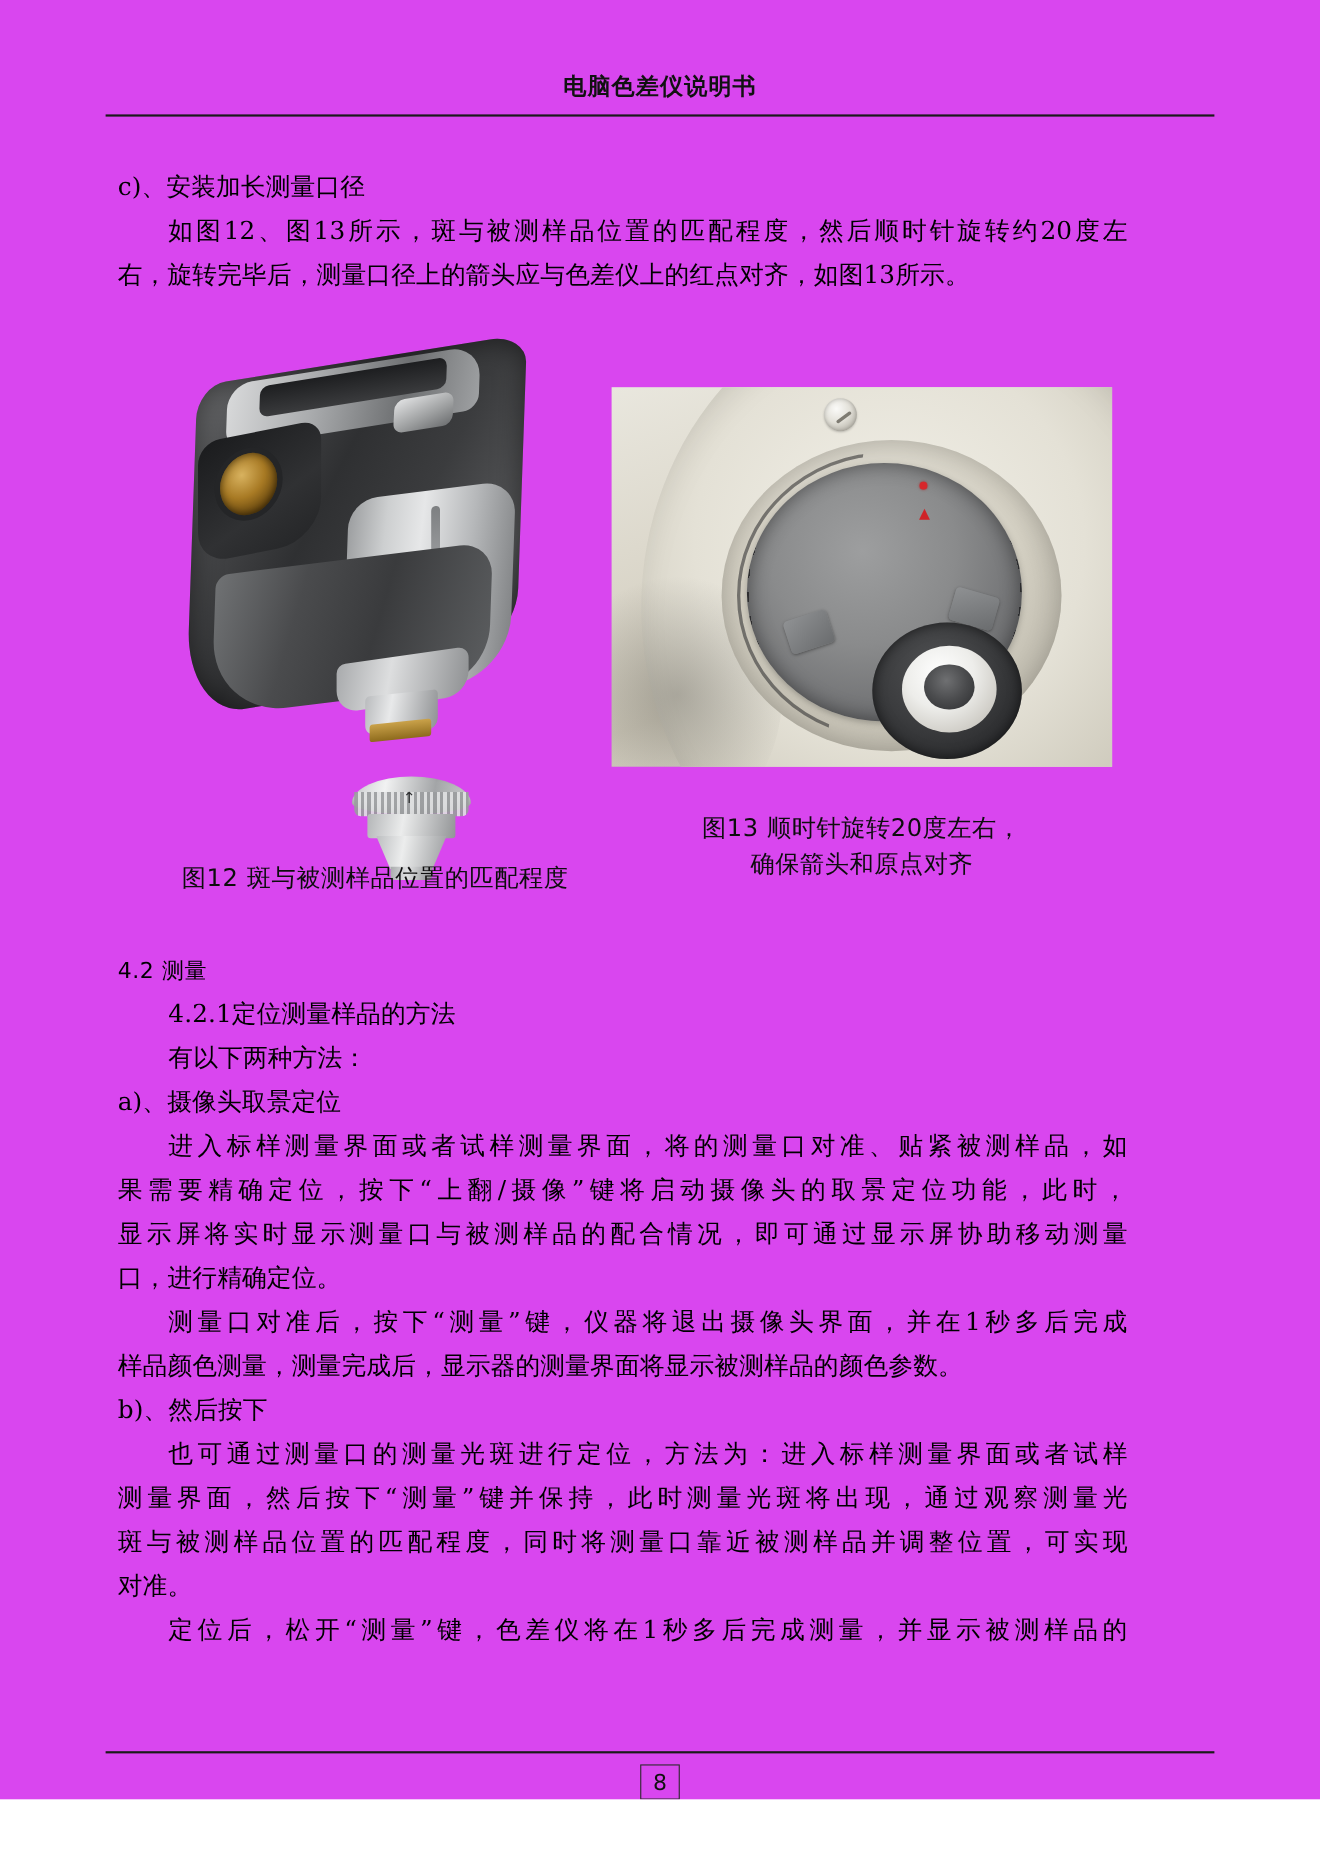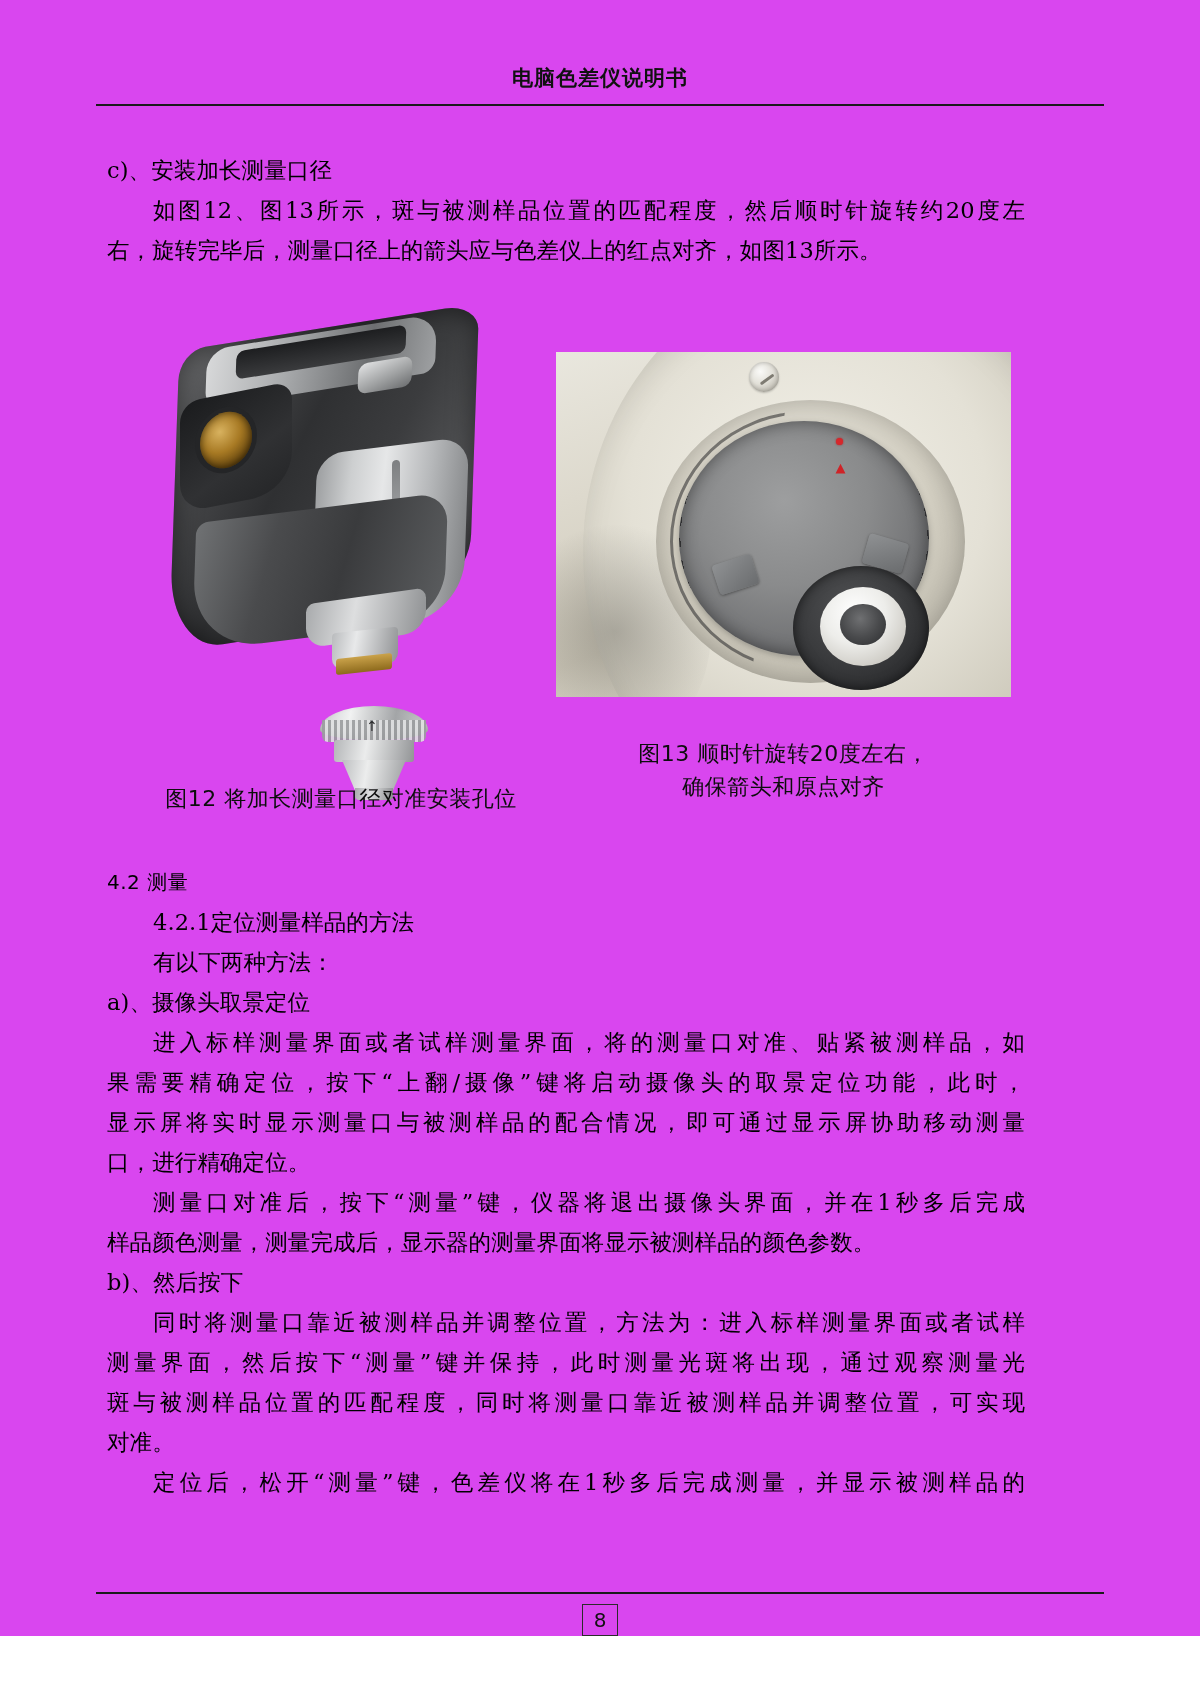--- a/index.html
+++ b/index.html
@@ -481,21 +481,21 @@
         <div class="f13-aperture-outer"></div>
         <div class="f13-aperture-ring"></div>
         <div class="f13-aperture-hole"></div>
         <div class="f13-reddot"></div>
         <div class="f13-redarrow">▲</div>
         <div class="f13-screw"></div>
         <div class="f13-screw-slot"></div>
       </div>
     </div>
 
-    <div class="caption caption-12">图12 将加长测量口径对准安装孔位</div>
+    <div class="caption caption-12">图12 斑与被测样品位置的匹配程度</div>
     <div class="caption caption-13">
       <div>图13 顺时针旋转20度左右，</div>
       <div>确保箭头和原点对齐</div>
     </div>
   </div>
 
   <div class="content" style="top: 862px;">
     <div class="heading-sans">4.2 测量</div>
     <div class="line indent-h3">4.2.1定位测量样品的方法</div>
     <div class="line indent-h3">有以下两种方法：</div>
@@ -504,21 +504,21 @@
     <div class="para-just indent2">进入标样测量界面或者试样测量界面，将的测量口对准、贴紧被测样品，如</div>
     <div class="para-just">果需要精确定位，按下“上翻/摄像”键将启动摄像头的取景定位功能，此时，</div>
     <div class="para-just">显示屏将实时显示测量口与被测样品的配合情况，即可通过显示屏协助移动测量</div>
     <div class="para-just para-last">口，进行精确定位。</div>
 
     <div class="para-just indent2">测量口对准后，按下“测量”键，仪器将退出摄像头界面，并在1秒多后完成</div>
     <div class="para-just para-last">样品颜色测量，测量完成后，显示器的测量界面将显示被测样品的颜色参数。</div>
 
     <div class="line">b)、然后按下</div>
 
-    <div class="para-just indent2">同时将测量口靠近被测样品并调整位置，方法为：进入标样测量界面或者试样</div>
+    <div class="para-just indent2">也可通过测量口的测量光斑进行定位，方法为：进入标样测量界面或者试样</div>
     <div class="para-just">测量界面，然后按下“测量”键并保持，此时测量光斑将出现，通过观察测量光</div>
     <div class="para-just">斑与被测样品位置的匹配程度，同时将测量口靠近被测样品并调整位置，可实现</div>
     <div class="para-just para-last">对准。</div>
 
     <div class="para-just indent2">定位后，松开“测量”键，色差仪将在1秒多后完成测量，并显示被测样品的</div>
   </div>
 
   <div class="footer">
     <div class="footer-rule"></div>
     <div class="footer-pageno">8</div>

